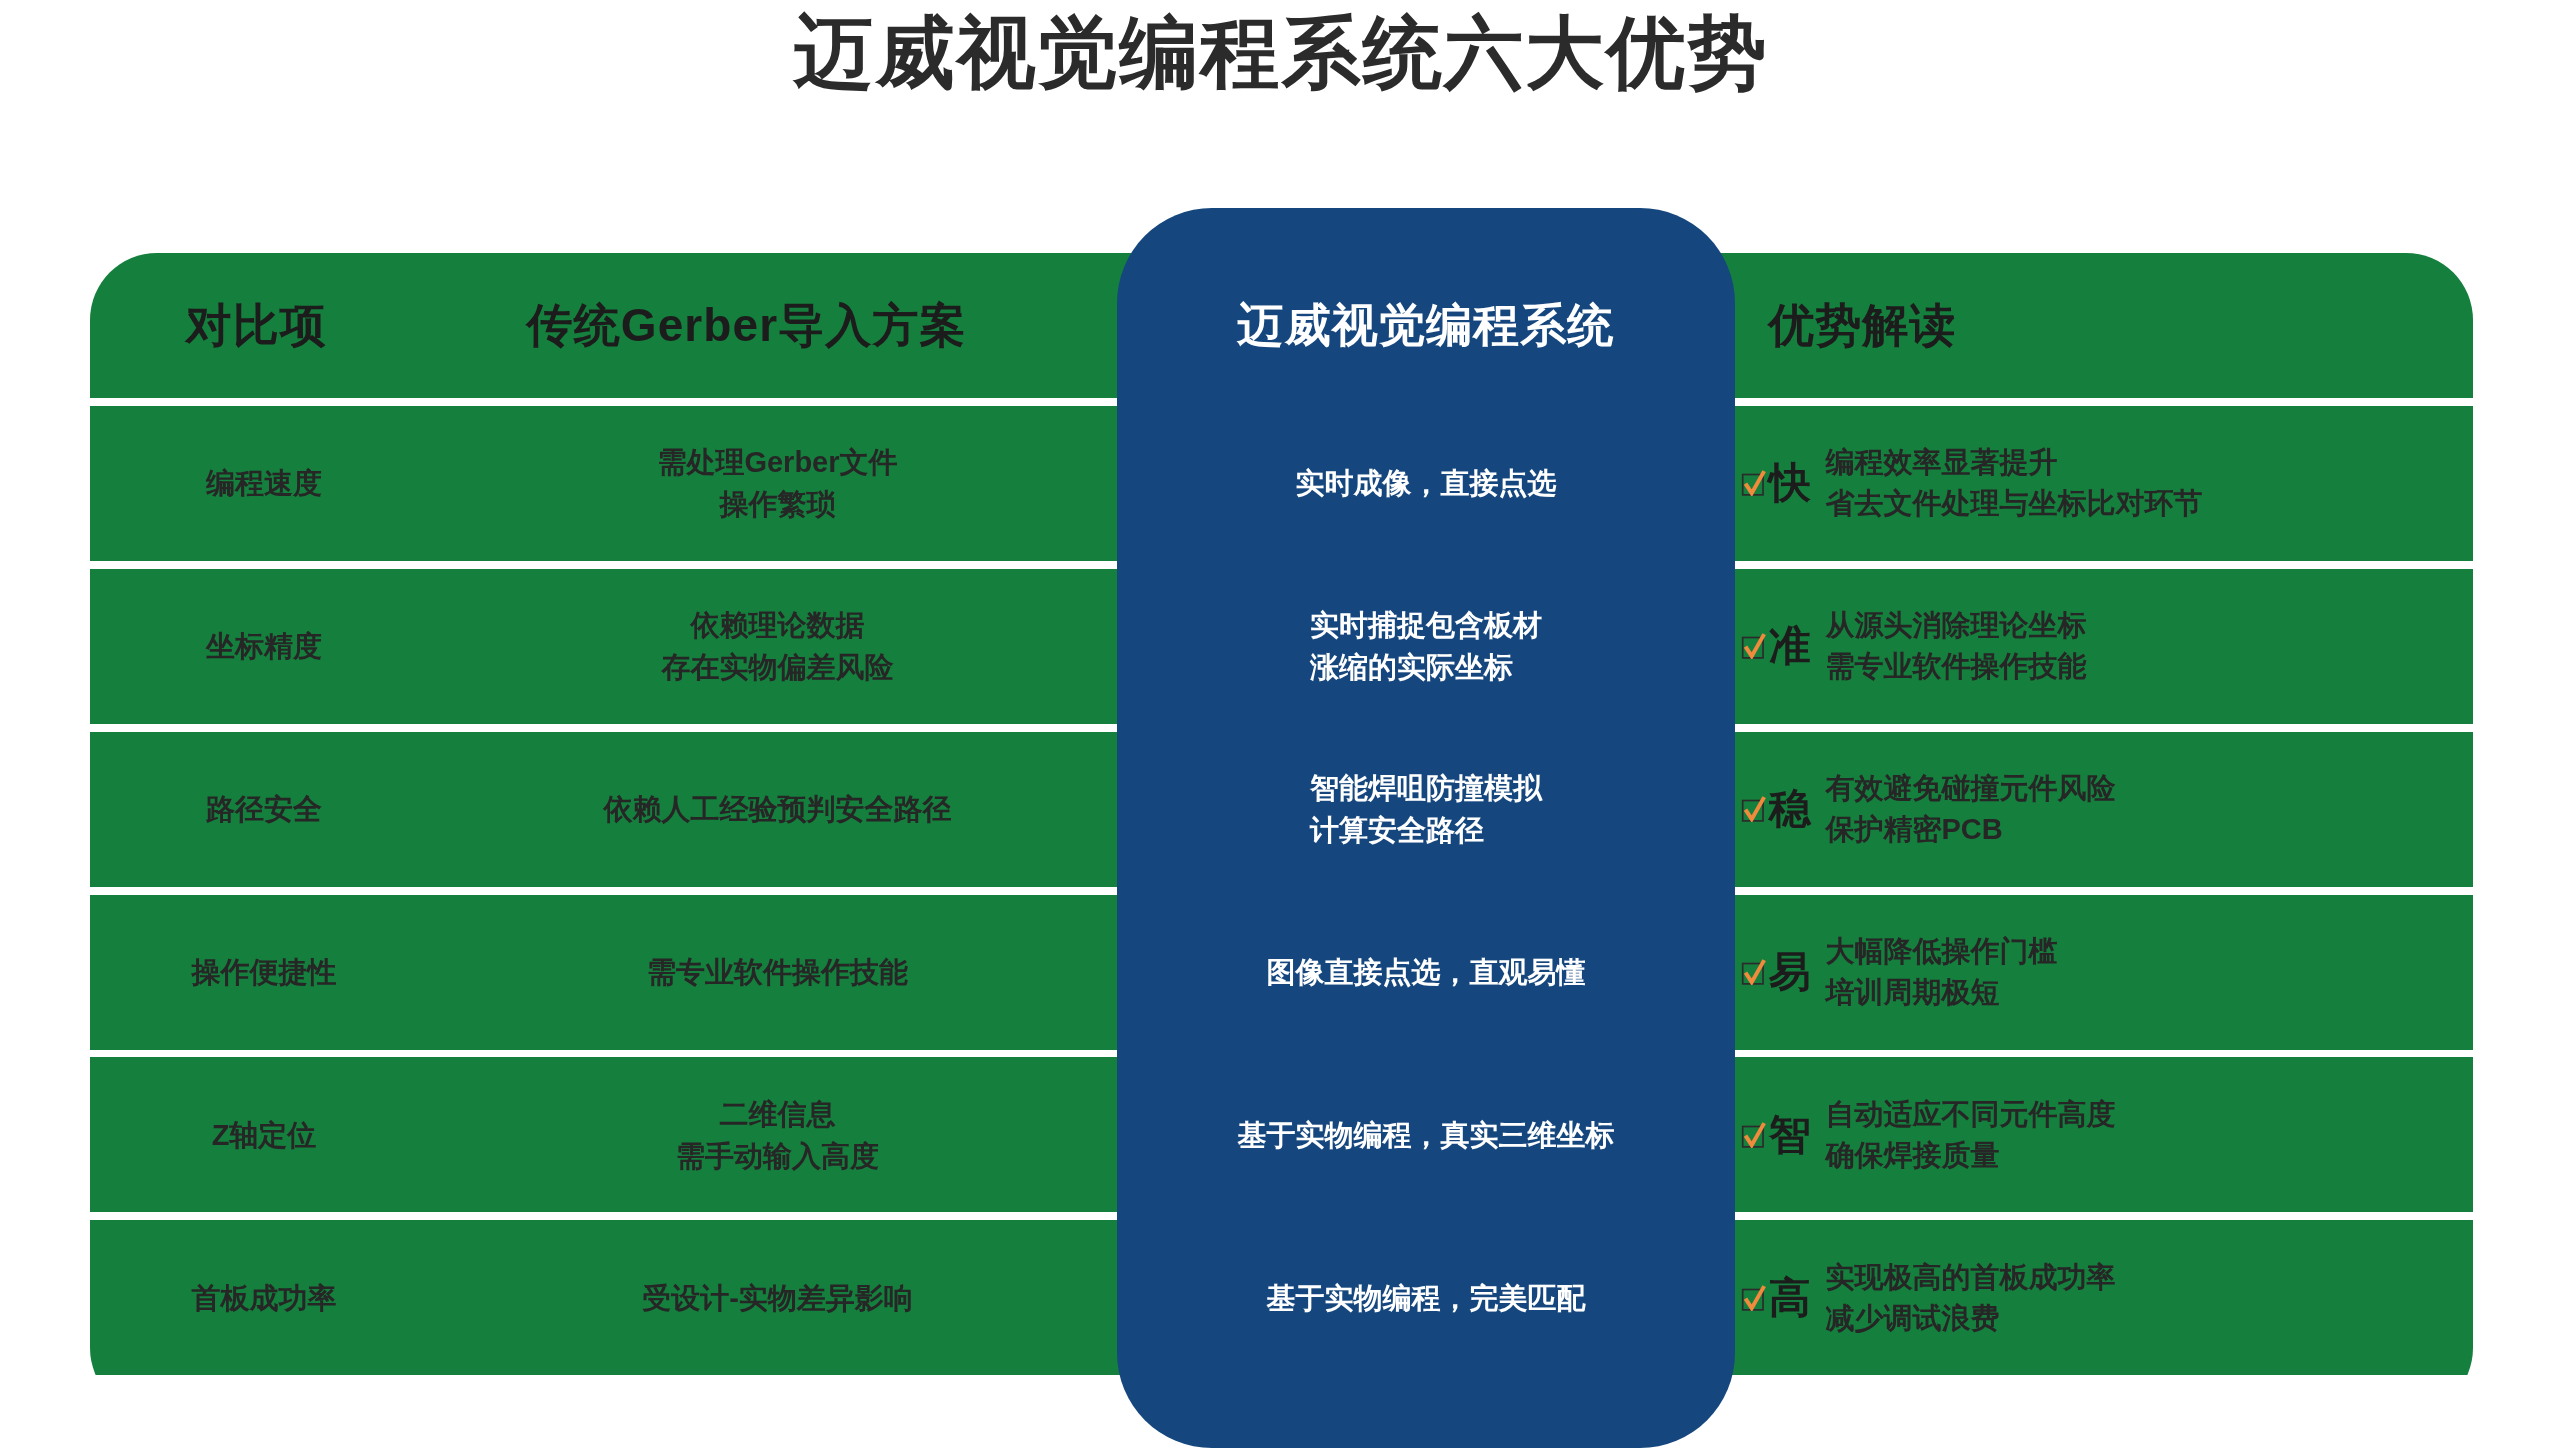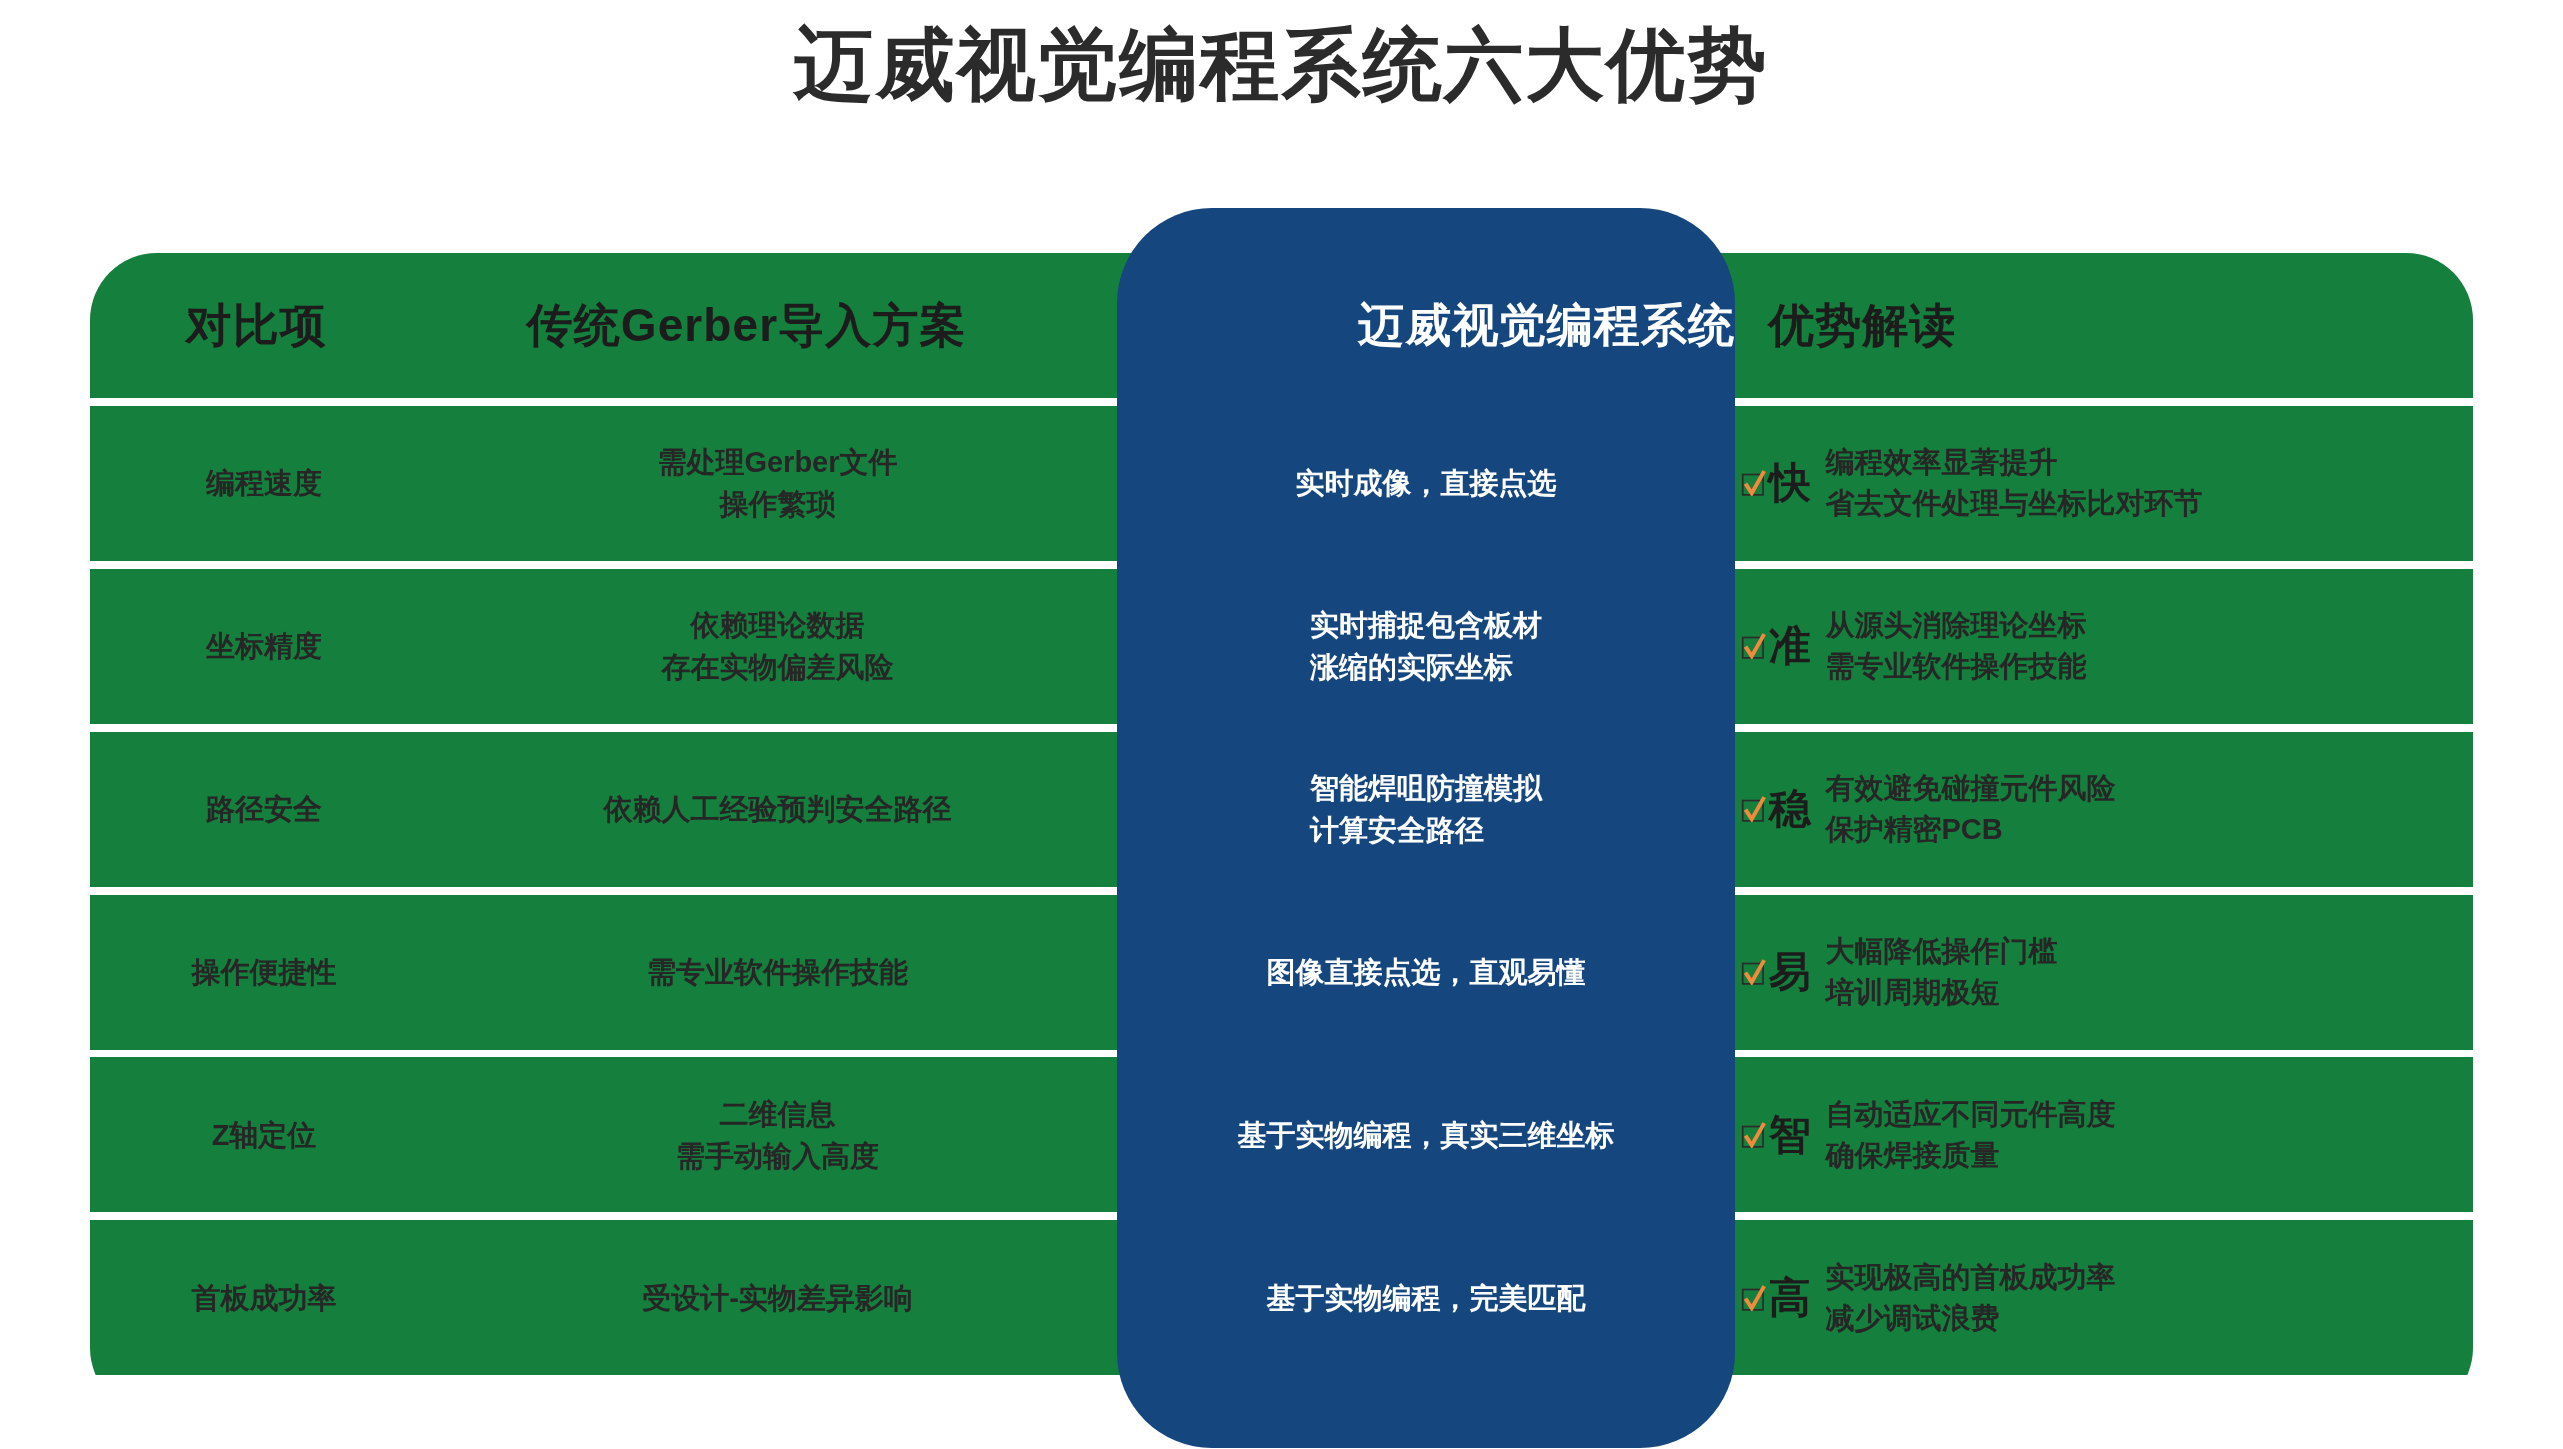--- a/index.html
+++ b/index.html
@@ -20,21 +20,20 @@
     position: absolute;
     top: 7.9px;
     left: 0;
     width: 100%;
     text-align: center;
     font-size: 79px;
     font-weight: bold;
     color: #2b2b2b;
     letter-spacing: 2.2px;
     line-height: 1.15;
-    margin-top: 12px;
   }
 
   
   .table-wrap {
     position: absolute;
     left: 90px;
     top: 253px;
     width: 2383px;
     height: 1162px;
   }
@@ -121,21 +120,21 @@
     display: flex;
     flex-direction: column;
     pointer-events: none;
   }
   .hl-spacer-top { height: 45px; flex: 0 0 auto; }
   .hl-header {
     height: 145px;
     flex: 0 0 auto;
     display: flex;
     align-items: center;
-    justify-content: flex-end;
+    justify-content: center;
   }
   .hl-cell {
     height: 155px;
     flex: 0 0 auto;
     display: flex;
     align-items: center;
     justify-content: center;
     margin-top: 7.9px;
   }
   .hl-cell .cell-text { color: #ffffff; }

